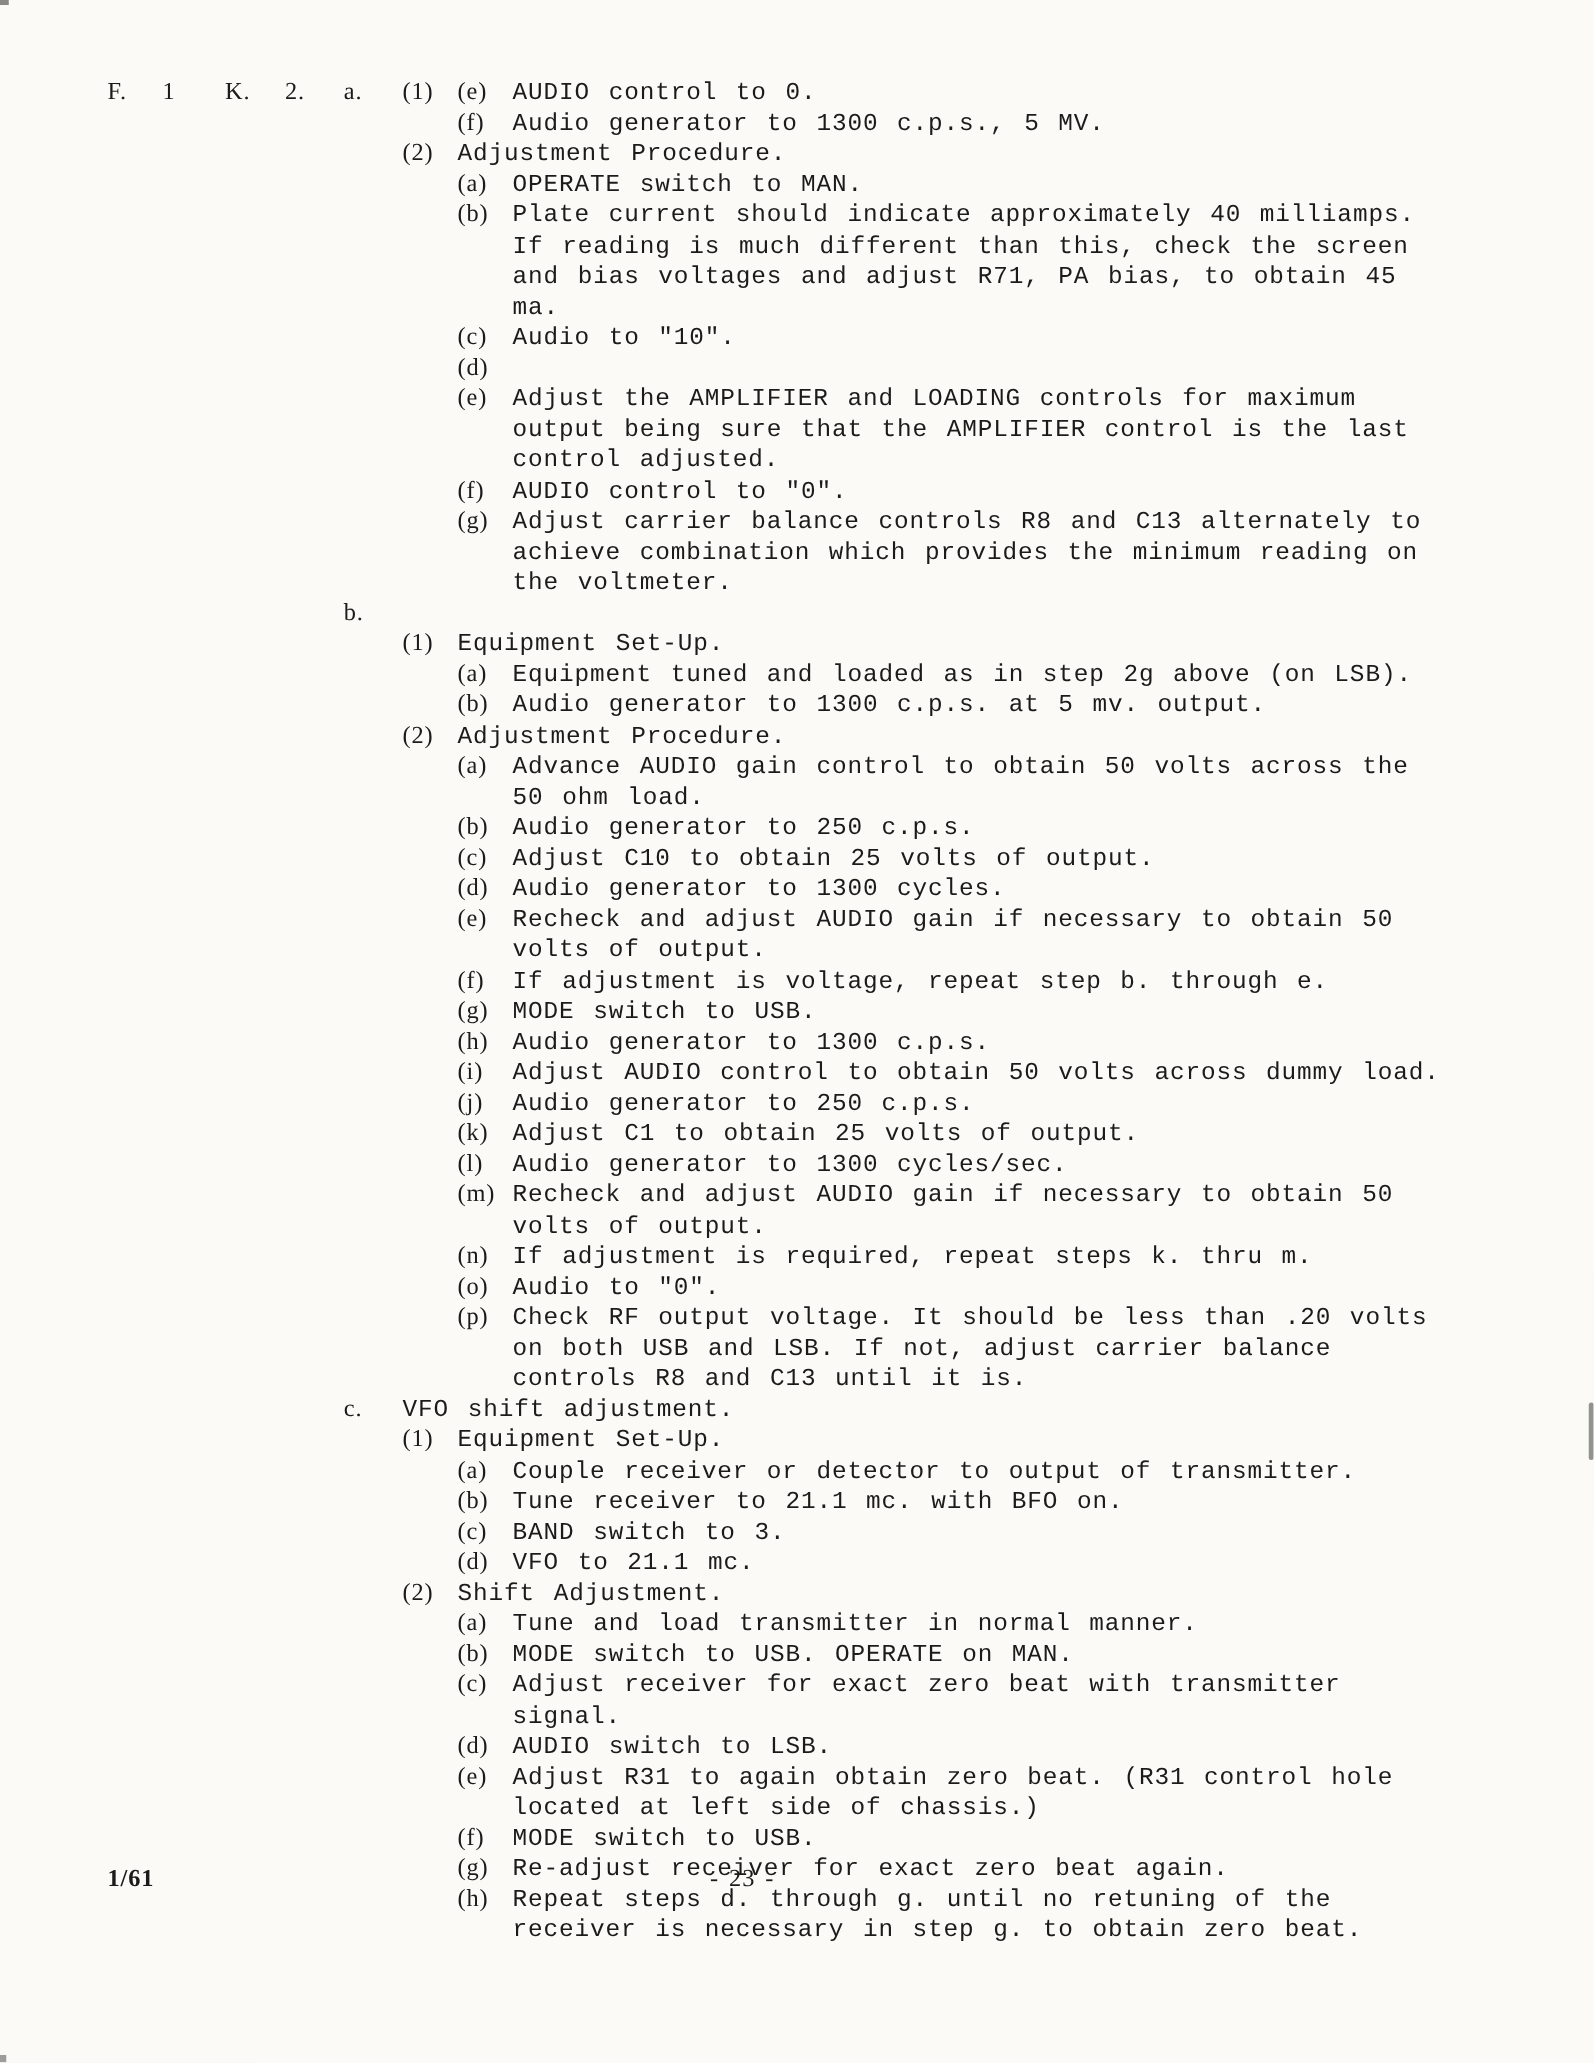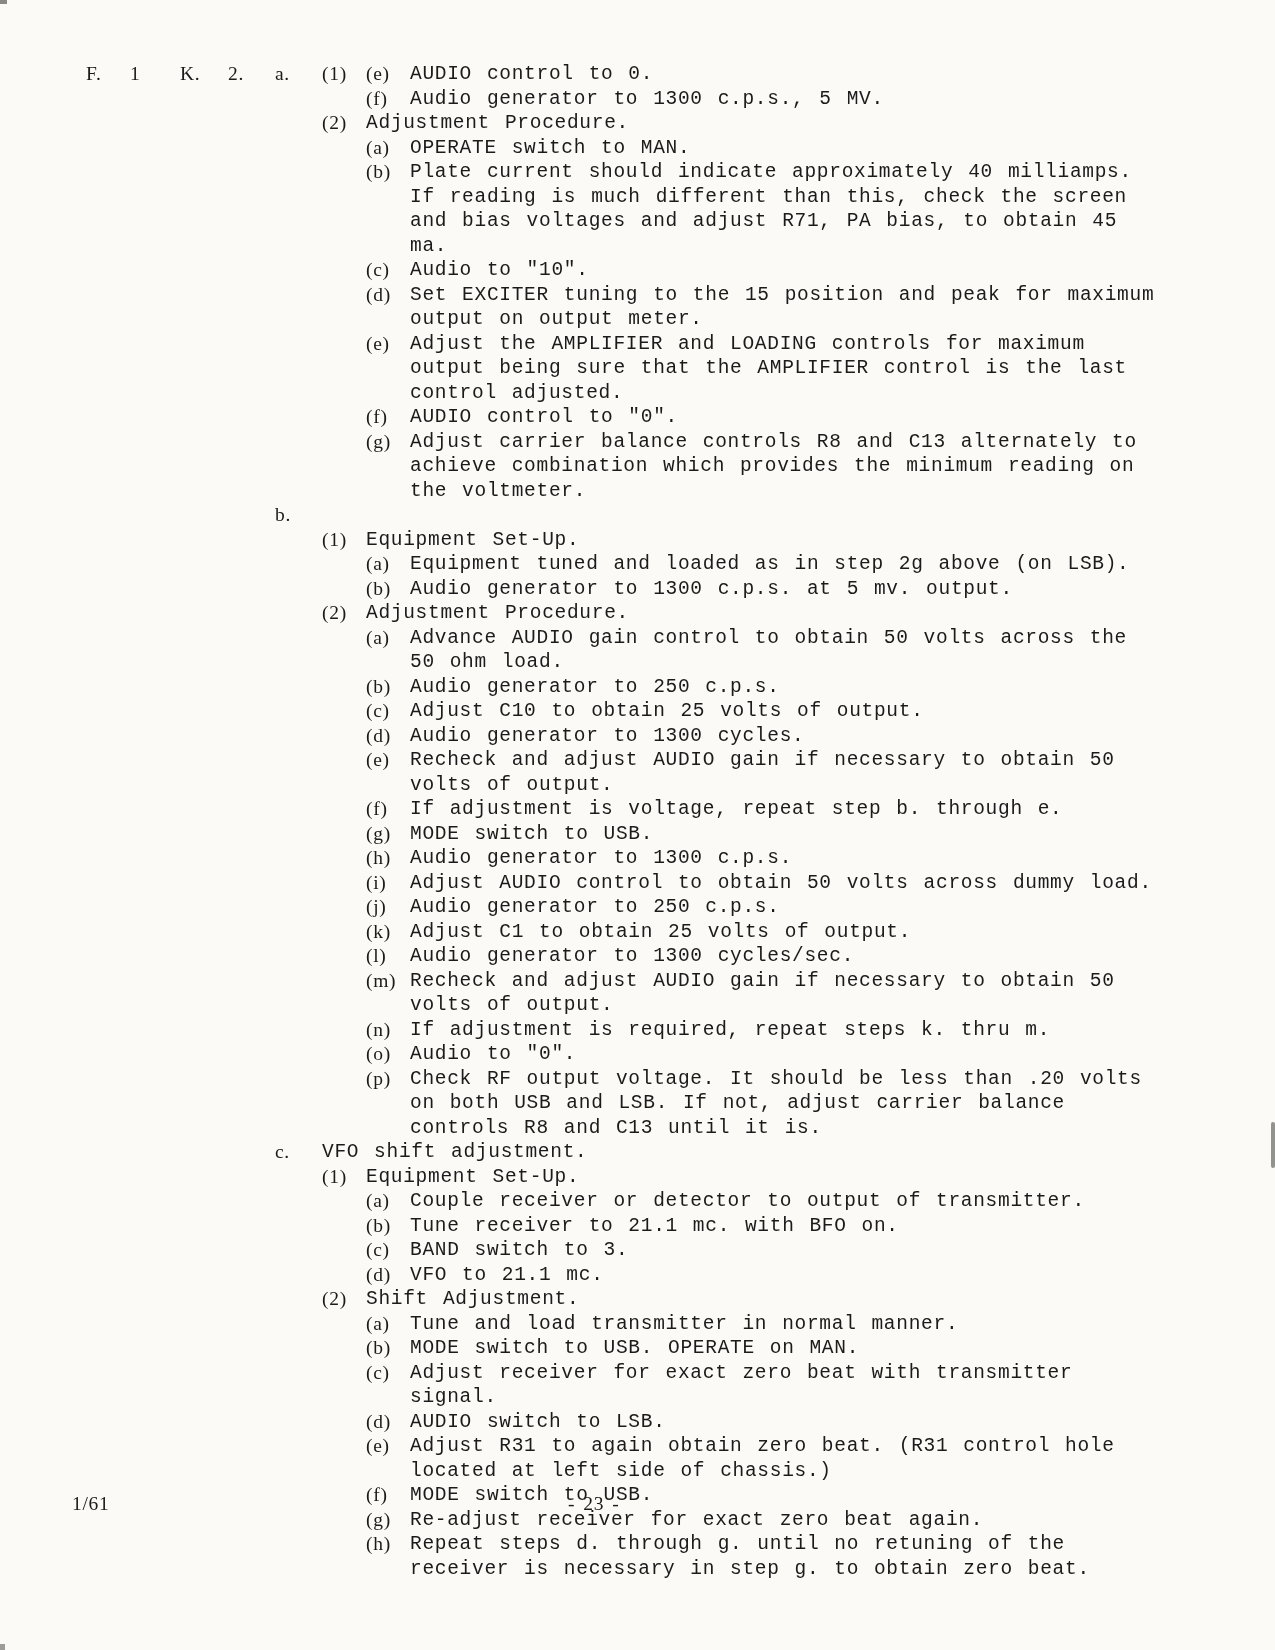--- a/index.html
+++ b/index.html
@@ -57,21 +57,22 @@
   .lvl3 .lbl { width: 44px; }
   .footer {
     position: absolute;
     top: 1492px;
     left: 0;
     right: 0;
     height: 26px;
   }
   .footer .issue {
     position: absolute;
-    left: 72px;
+    left: 86px;
+    font-weight: bold;
   }
   .footer .pageno {
     position: absolute;
     left: 568px;
   }
   
   .artifact { position: absolute; background: #2a2a28; }
   .a1 { left: 0; top: 0; width: 7px; height: 4px; opacity: 0.55; }
   .a2 { right: 0; top: 1122px; width: 4px; height: 46px; opacity: 0.5; border-radius: 2px; }
   .a3 { left: 0; bottom: 0; width: 5px; height: 6px; opacity: 0.45; }
@@ -110,21 +111,20 @@
       <div class="row lvl3">
         <span class="lbl">(b)</span>
         <span class="txt">Plate current should indicate approximately 40 milliamps.  If reading is much different than this, check the screen and bias voltages and adjust R71, PA bias, to obtain 45 ma.</span>
       </div>
       <div class="row lvl3">
         <span class="lbl">(c)</span>
         <span class="txt">Audio to "10".</span>
       </div>
       <div class="row lvl3">
         <span class="lbl">(d)</span>
-        <span class="txt">Set EXCITER tuning to the 15 position and peak for maximum output on output meter.</span>
       </div>
       <div class="row lvl3">
         <span class="lbl">(e)</span>
         <span class="txt">Adjust the AMPLIFIER and LOADING controls for maximum output being sure that the AMPLIFIER control is the last control adjusted.</span>
       </div>
       <div class="row lvl3">
         <span class="lbl">(f)</span>
         <span class="txt">AUDIO control to "0".</span>
       </div>
       <div class="row lvl3">

